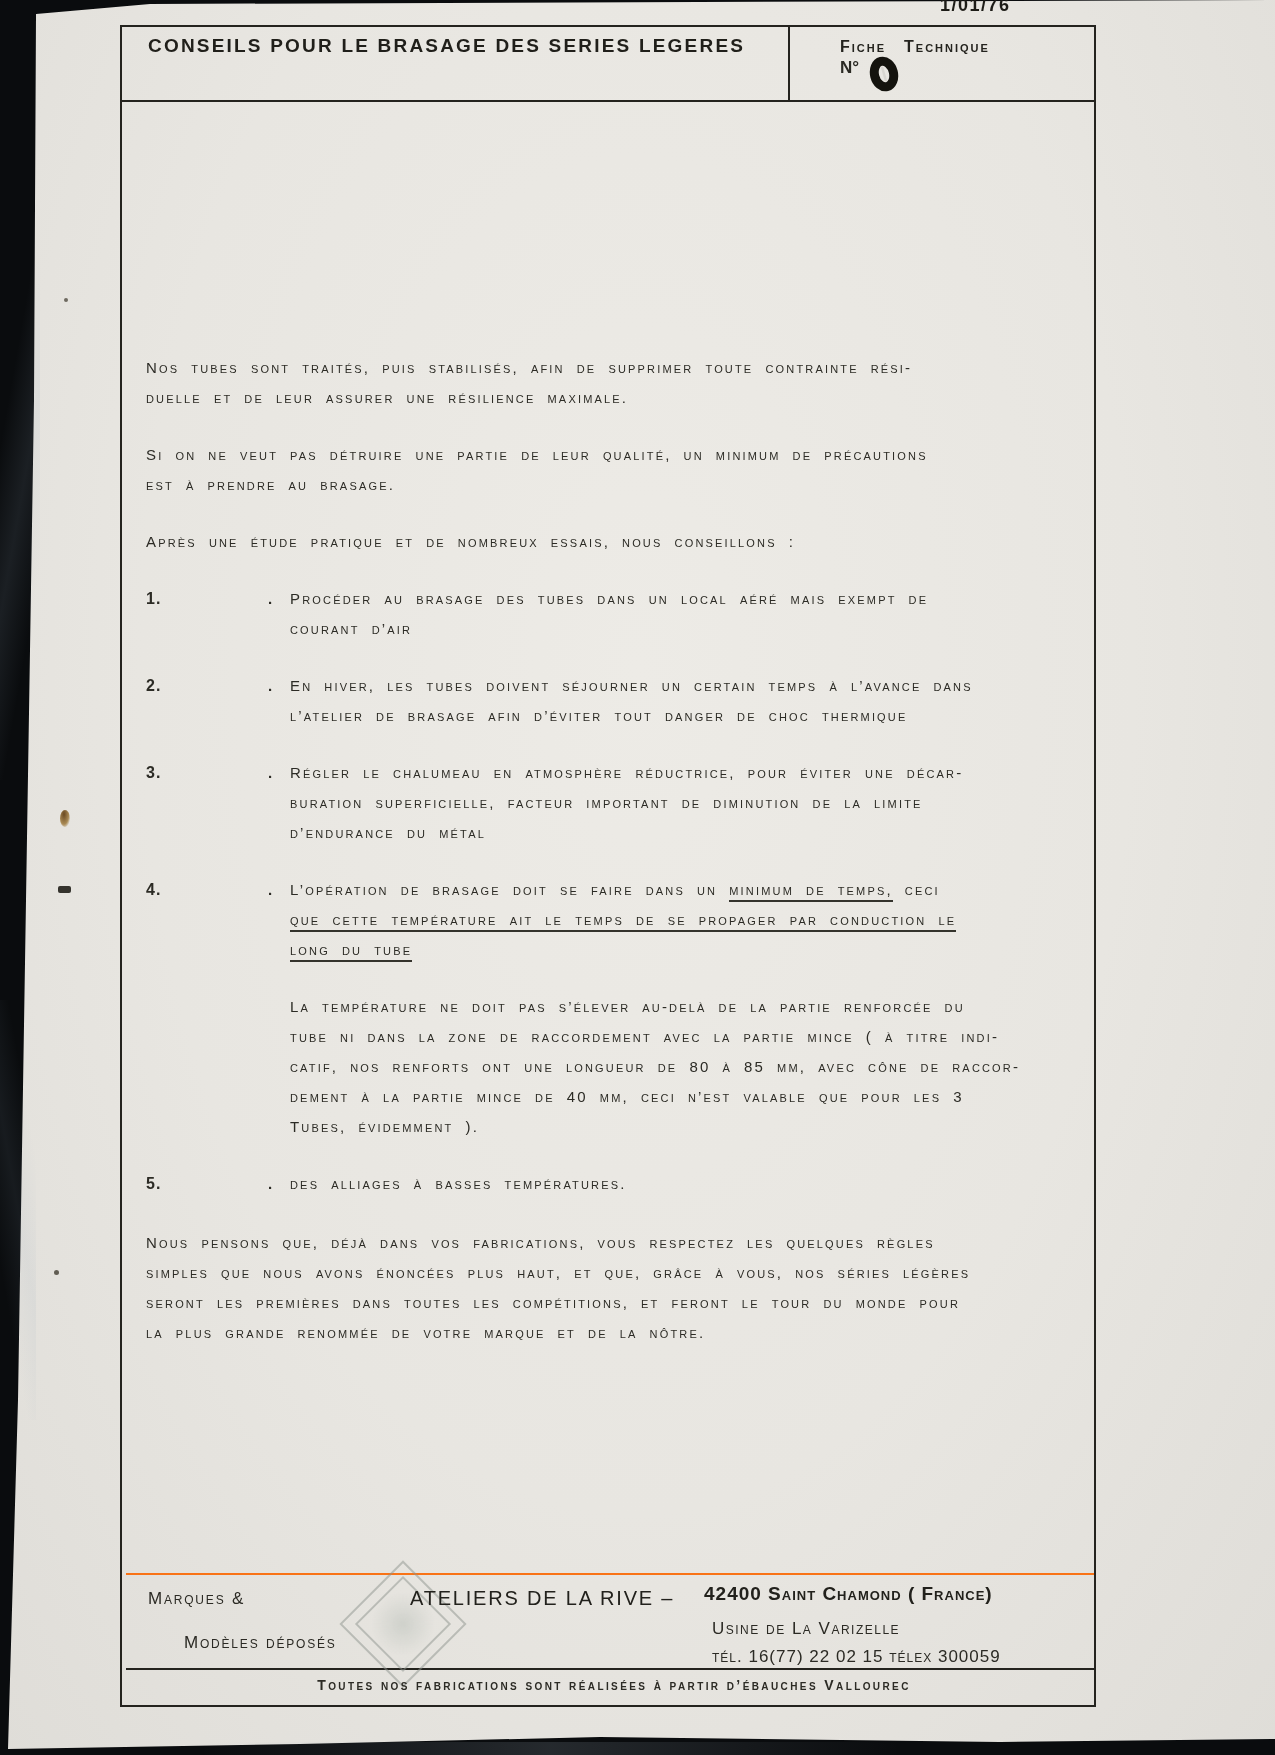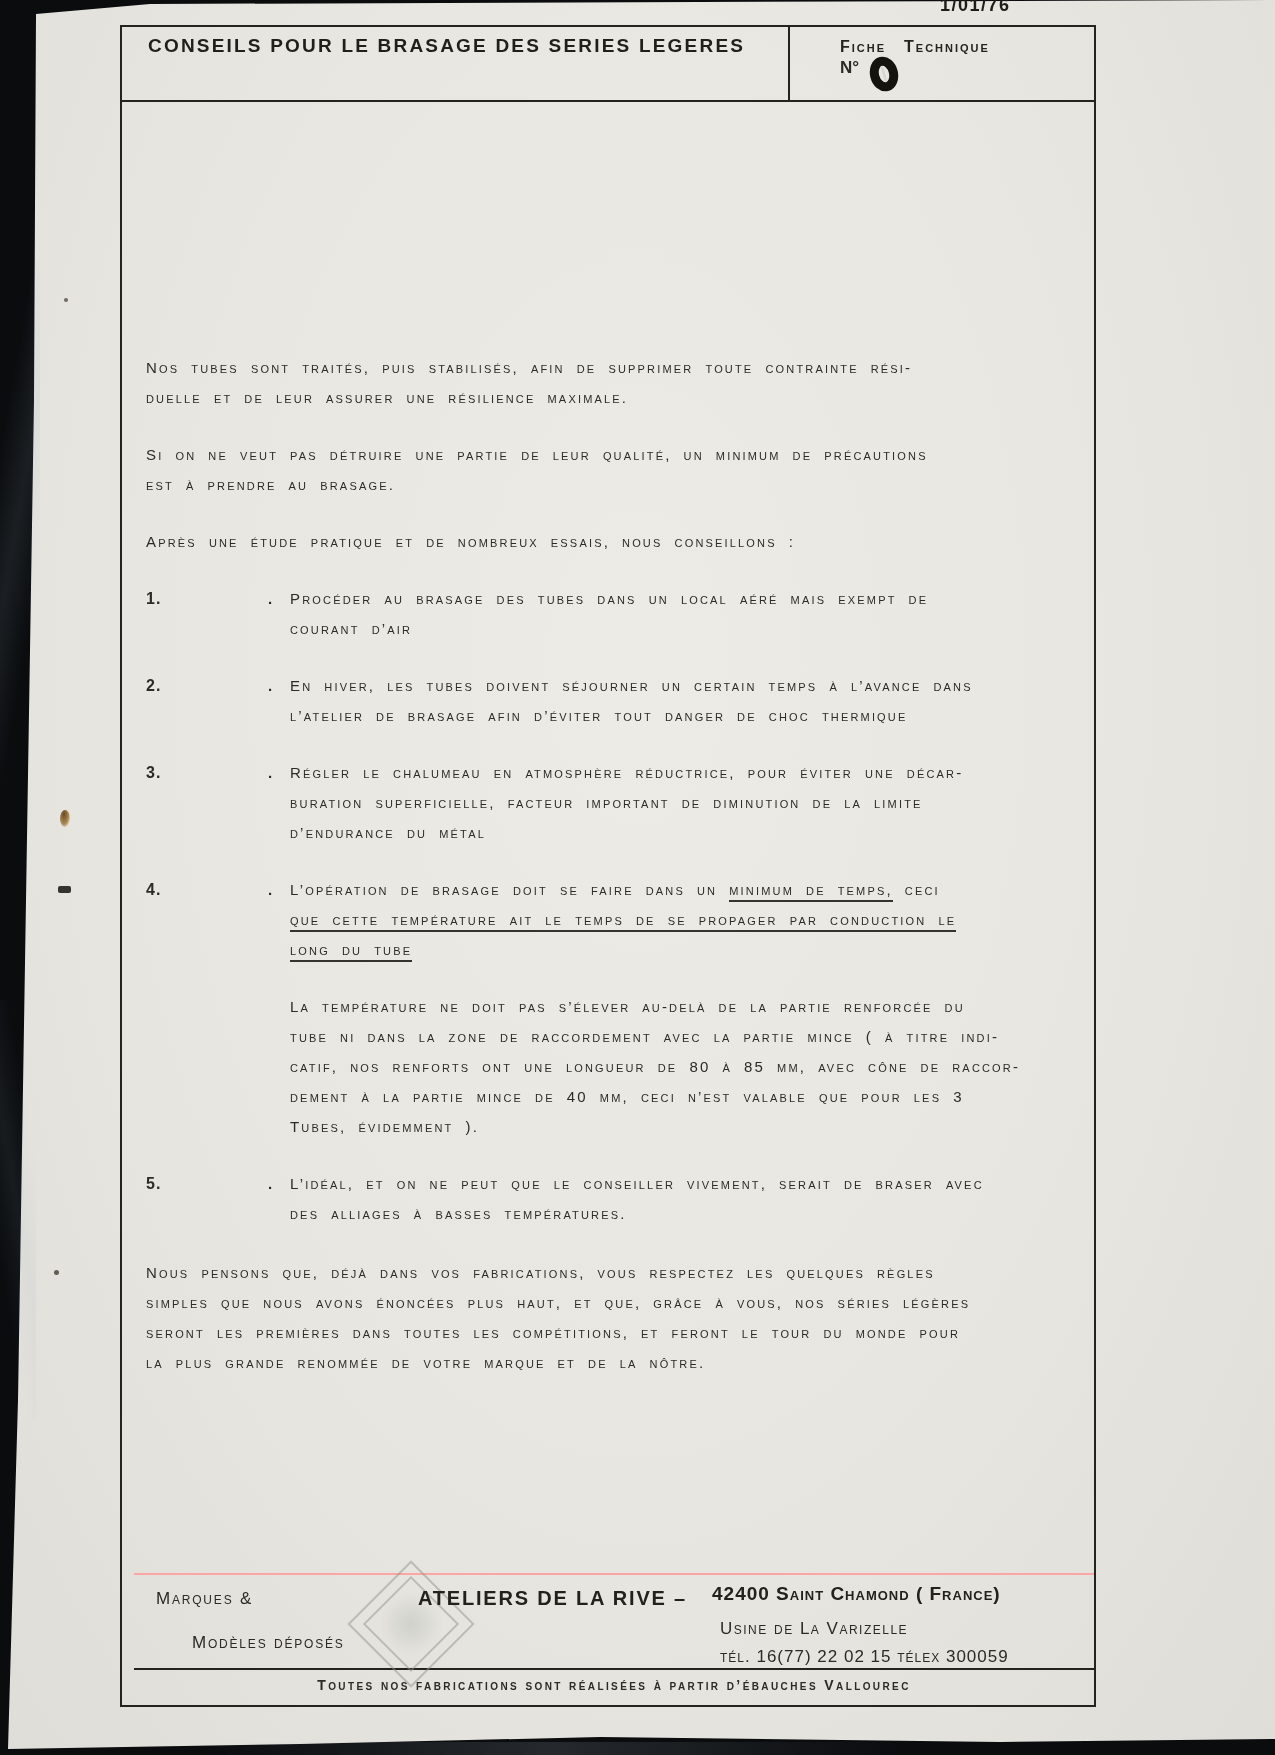--- a/index.html
+++ b/index.html
@@ -37,30 +37,30 @@
   .block{margin-top:27px;}
   .block:first-child{margin-top:0;}
   .block.closing{margin-top:29px;}
   .block.item{display:flex;}
   .item-num{width:122px;flex:none;font-size:16px;font-weight:700;letter-spacing:1px;}
   .item-lines{position:relative;padding-left:22px;}
   .item-bullet{position:absolute;left:0;top:0;font-weight:700;}
   .block.sub{margin-left:144px;}
   .ul{border-bottom:2px solid #34332c;padding-bottom:1.5px;}
   
-  .footer-row{position:absolute;left:12px;right:0;top:1546px;height:93px;
-              border-top:2px solid #fca5a5;border-bottom:2px solid #24231e;padding-left:29px;}
+  .footer-row{position:absolute;left:4px;right:0;top:1546px;height:93px;
+              border-top:2px solid #f97316;border-bottom:2px solid #24231e;padding-left:29px;}
   .marques{position:absolute;left:22px;top:14px;font-size:17px;letter-spacing:1.8px;}
   .modeles{position:absolute;left:58px;top:58px;font-size:17px;letter-spacing:1.8px;}
   .stamp{position:absolute;left:212px;top:-16px;width:130px;height:130px;opacity:.5;}
   .stamp .d1,.stamp .d2{position:absolute;left:50%;top:50%;border:2px solid #8f958f;}
   .stamp .d1{width:86px;height:86px;transform:translate(-50%,-50%) rotate(45deg);}
   .stamp .d2{width:64px;height:64px;transform:translate(-50%,-50%) rotate(45deg);
              background:radial-gradient(circle,#b9bfb8 0%,transparent 70%);}
-  .ateliers{position:absolute;left:284px;top:12px;font-size:20px;font-weight:700;
+  .ateliers{position:absolute;left:284px;top:12px;font-size:20px;font-weight:400;
             letter-spacing:1.8px;color:#22211c;}
   .addr1{position:absolute;left:578px;top:8px;font-size:19px;font-weight:700;
          letter-spacing:1px;color:#22211c;}
   .addr2{position:absolute;left:586px;top:44px;font-size:17px;letter-spacing:1.5px;}
   .addr3{position:absolute;left:586px;top:72px;font-size:17px;letter-spacing:1px;}
   .bottom-strip{position:absolute;left:12px;right:0;top:1641px;height:34px;
                 display:flex;align-items:center;justify-content:center;}
   .bottom-note{font-size:14px;letter-spacing:2.4px;font-weight:700;color:#2c2b25;}
   
   .blemish{position:absolute;border-radius:50%;}
@@ -151,21 +151,20 @@
           <div class="line"><span>La température ne doit pas s’élever au-delà de la partie renforcée du</span></div>
           <div class="line"><span>tube ni dans la zone de raccordement avec la partie mince ( à titre indi-</span></div>
           <div class="line"><span>catif, nos renforts ont une longueur de 80 à 85 mm, avec cône de raccor-</span></div>
           <div class="line"><span>dement à la partie mince de 40 mm, ceci n’est valable que pour les 3</span></div>
           <div class="line"><span>Tubes, évidemment ).</span></div>
         </div>
         <div class="block item">
           <div class="item-num">5.</div>
           <div class="item-lines">
             <span class="item-bullet">.</span>
-            <div class="line"><span>L’idéal, et on ne peut que le conseiller vivement, serait de braser avec</span></div>
             <div class="line"><span>des alliages à basses températures.</span></div>
           </div>
         </div>
         <div class="block p closing">
           <div class="line"><span>Nous pensons que, déjà dans vos fabrications, vous respectez les quelques règles</span></div>
           <div class="line"><span>simples que nous avons énoncées plus haut, et que, grâce à vous, nos séries légères</span></div>
           <div class="line"><span>seront les premières dans toutes les compétitions, et feront le tour du monde pour</span></div>
           <div class="line"><span>la plus grande renommée de votre marque et de la nôtre.</span></div>
         </div>
       </div>

